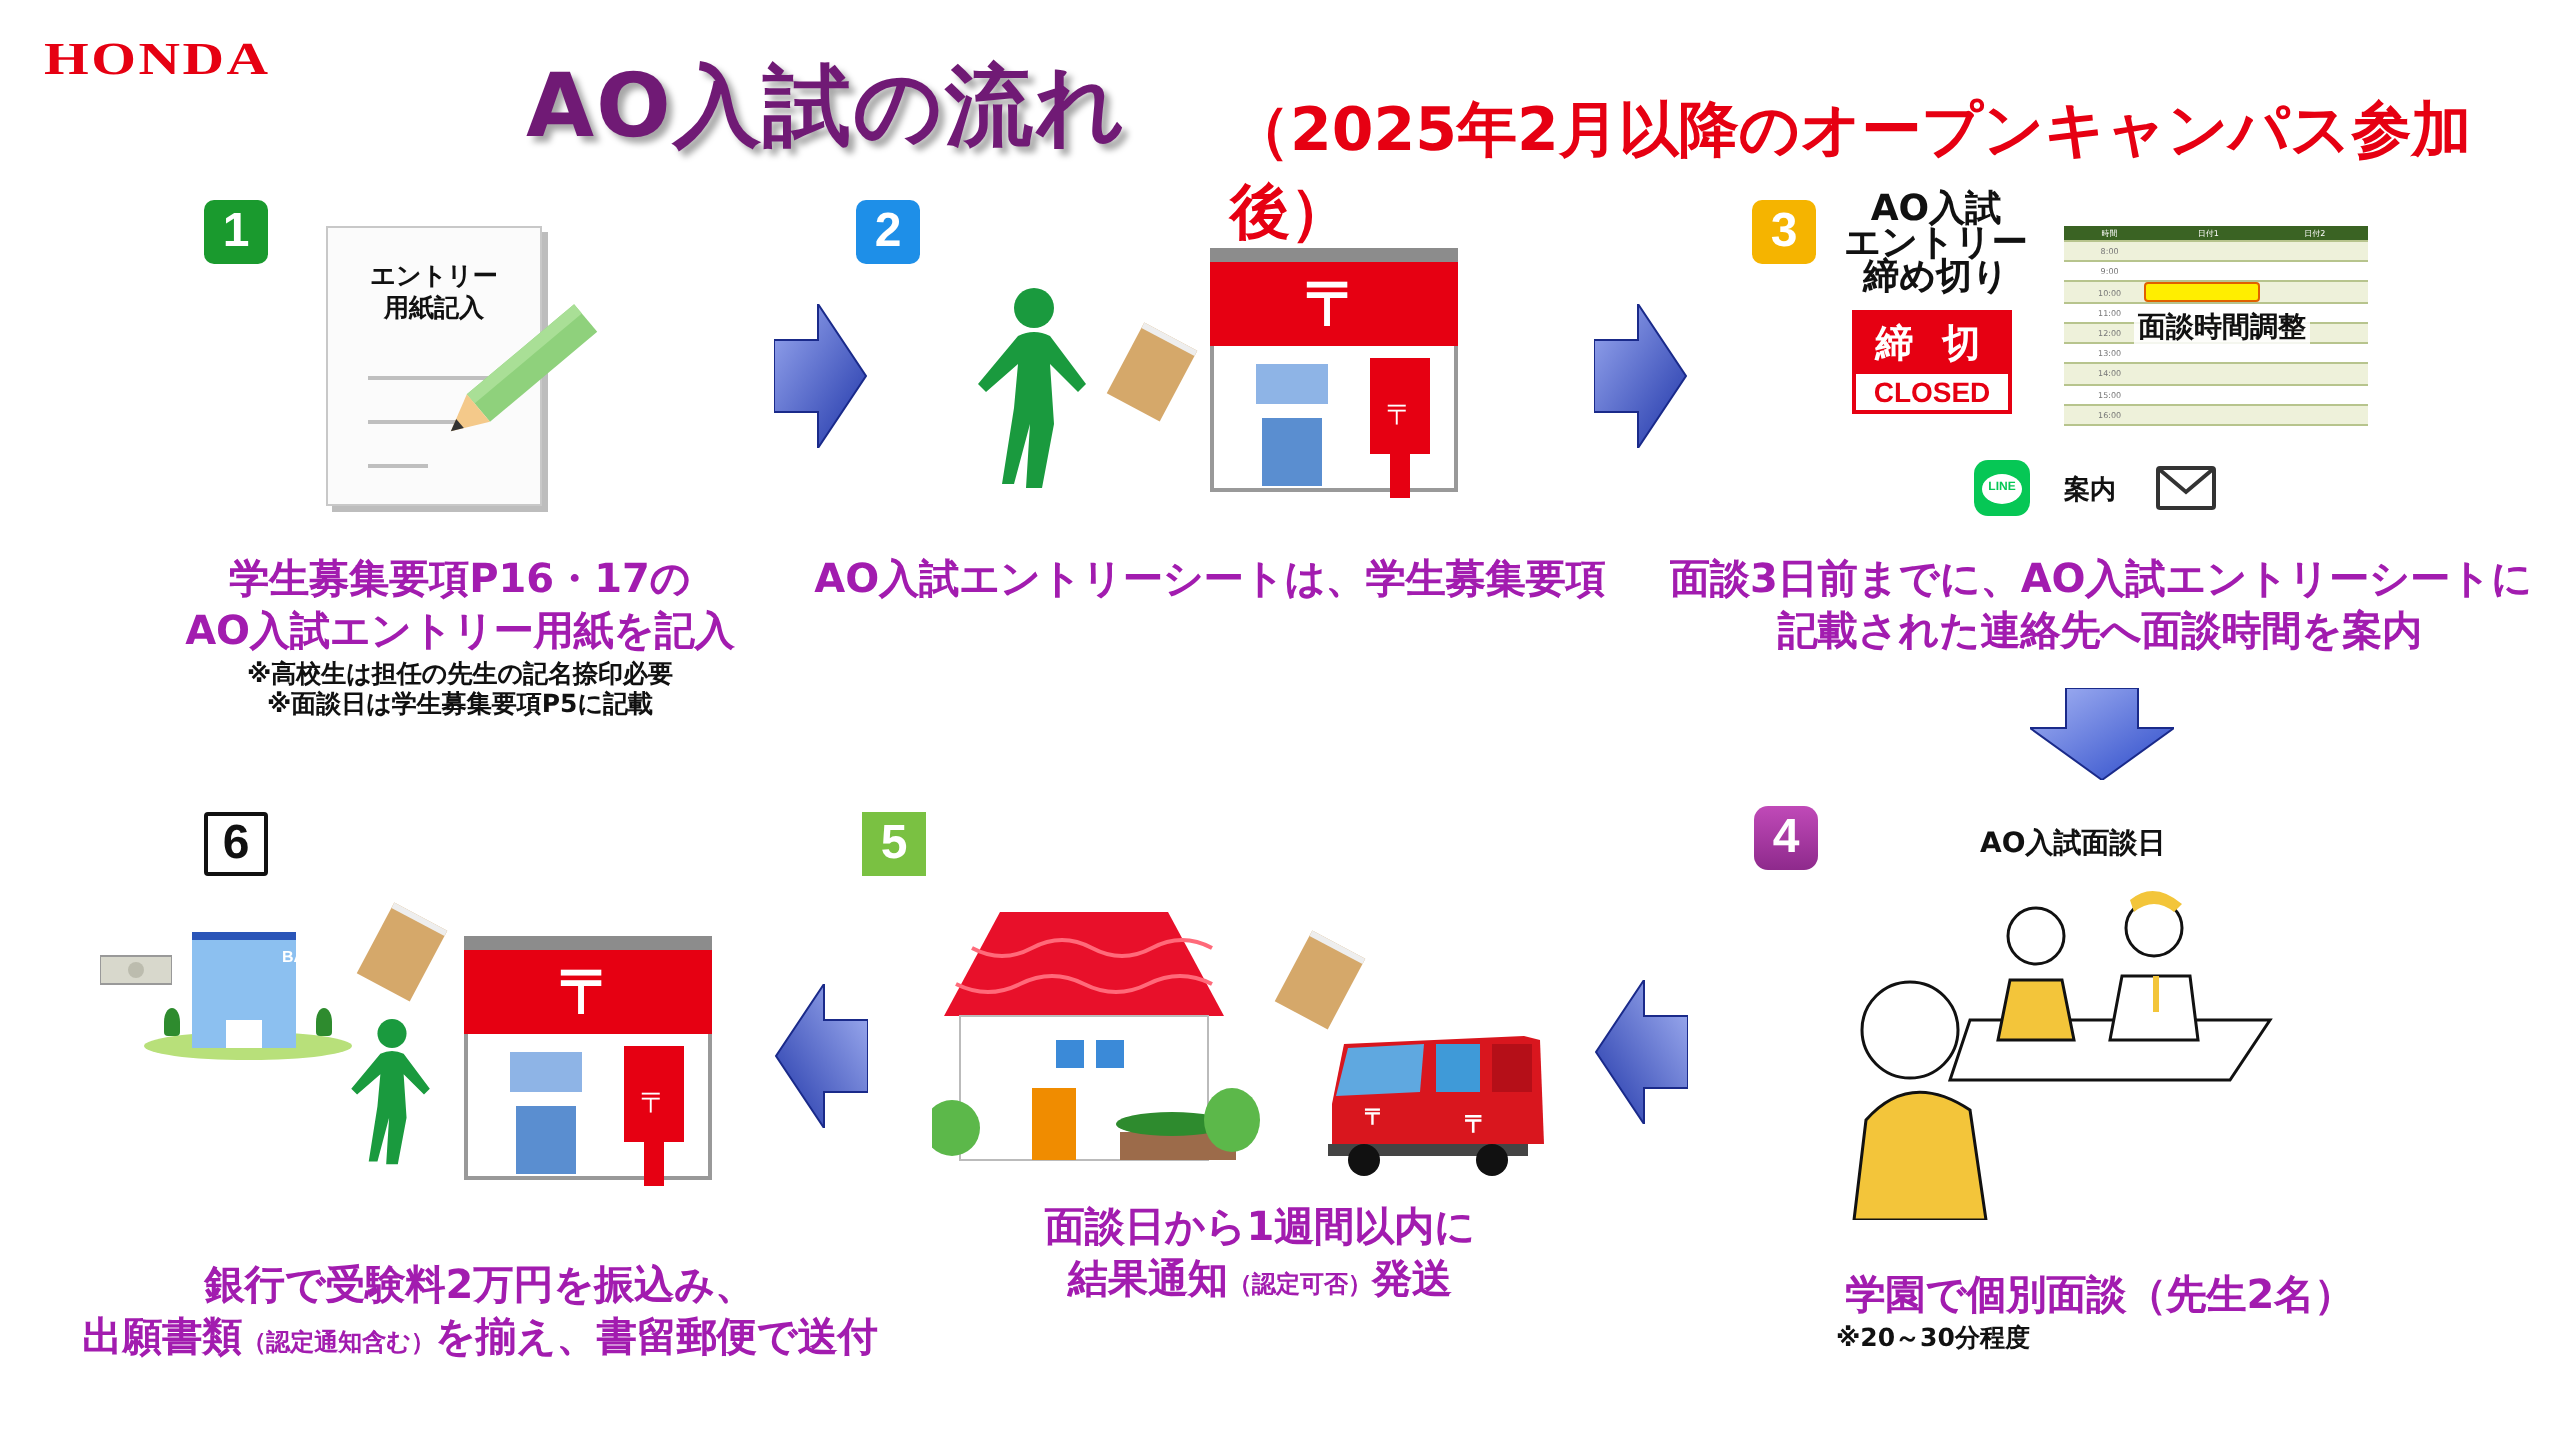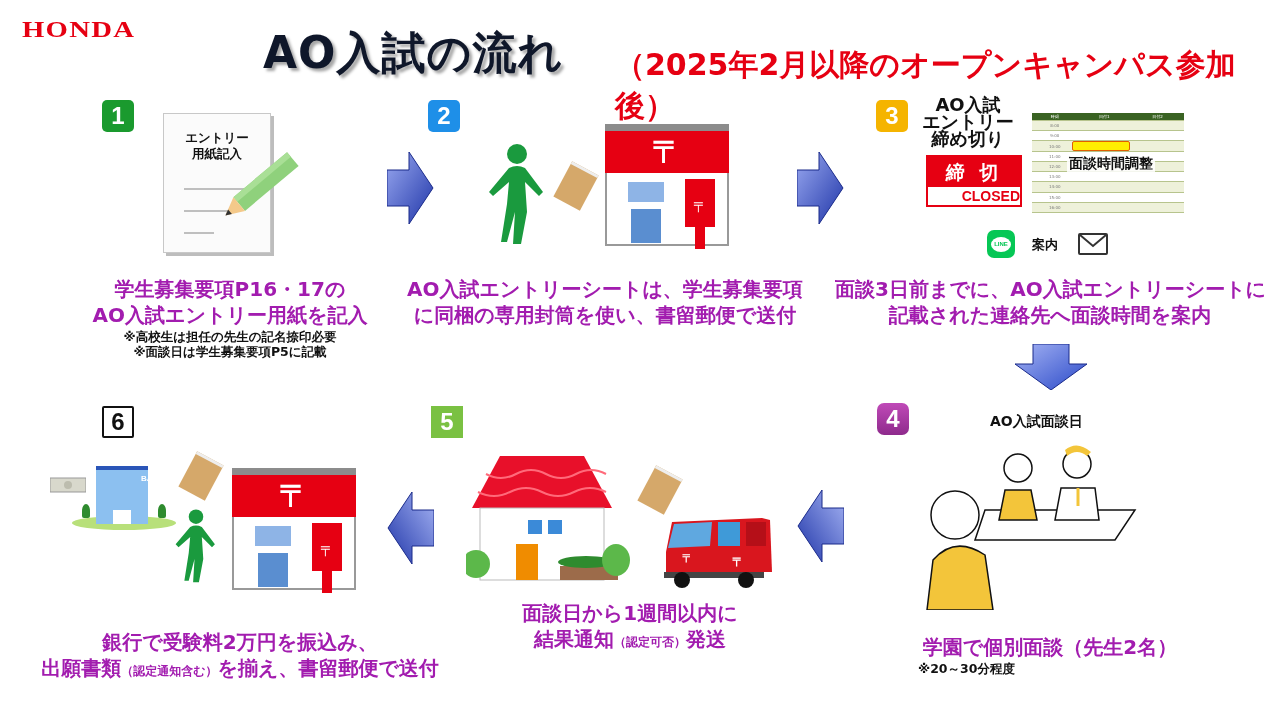--- a/index.html
+++ b/index.html
@@ -3,21 +3,21 @@
 <meta charset="utf-8">
 <style>
   * { box-sizing: border-box; margin: 0; padding: 0; }
   html, body { width: 1280px; height: 720px; background: #ffffff; overflow: hidden; }
   body { position: relative; font-family: "DejaVu Sans", "Liberation Sans", sans-serif; color: #111; }
 
   .abs { position: absolute; }
 
   
   .logo { left: 22px; top: 17px; font-family: "Liberation Serif", "DejaVu Serif", serif; font-weight: 900; font-size: 23px; color: #e60012; letter-spacing: 1px; transform: scaleX(1.25); transform-origin: left; }
-  .title { left: 263px; top: 24px; font-size: 44px; font-weight: 900; color: #0f172a; text-shadow: 3px 3px 3px rgba(0,0,0,0.35); letter-spacing: 1px; }
+  .title { left: 263px; top: 24px; font-size: 44px; font-weight: 900; color: #701a75; text-shadow: 3px 3px 3px rgba(0,0,0,0.35); letter-spacing: 1px; }
   .subtitle { left: 615px; top: 45px; font-size: 30px; font-weight: bold; color: #e60012; }
 
   
   .badge { width: 32px; height: 32px; border-radius: 5px; color: #fff; font-weight: 900; font-size: 24px; display: flex; align-items: center; justify-content: center; font-family: "Liberation Sans", sans-serif; }
   .badge.b1 { background: #1a9a2e; }
   .badge.b2 { background: #1e8fe8; }
   .badge.b3 { background: #f5b400; }
   .badge.b4 { background: linear-gradient(#c04ab8, #8e2a8c); border-radius: 7px; }
   .badge.b5 { background: #7ac142; border-radius: 0; }
   .badge.b6 { background: #fff; color: #111; border: 2px solid #111; font-weight: bold; border-radius: 2px; }
@@ -34,23 +34,23 @@
   .sheet { left: 163px; top: 113px; width: 108px; height: 140px; background: #fbfbfb; border: 1px solid #c8c8c8; box-shadow: 3px 3px 0 #bdbdbd; }
   .sheet-label { left: 0; top: 16px; width: 100%; text-align: center; font-size: 12.5px; font-weight: bold; line-height: 16px; }
   .sheet-line { height: 2px; background: #bfbfbf; }
 
   
   .po-roof { height: 7px; background: #8c8c8c; }
   .po-top { background: #e60012; display: flex; align-items: center; justify-content: center; color: #fff; font-weight: 900; }
   .po-body { background: #fff; border: 2px solid #999; border-top: none; }
 
   
-  .closed { left: 926px; top: 155px; width: 96px; height: 52px; border: 2px solid #e60012; background: #fff; }
+  .closed { left: 926px; top: 155px; width: 80px; height: 52px; border: 2px solid #e60012; background: #fff; }
   .closed-top { height: 30px; background: #e60012; color: #fff; font-size: 19px; font-weight: bold; text-align: center; line-height: 30px; letter-spacing: 4px; }
-  .closed-bot { color: #e60012; font-size: 14px; font-weight: 900; text-align: right; line-height: 18px; font-family: "Liberation Sans", sans-serif; }
+  .closed-bot { color: #e60012; font-size: 14px; font-weight: 900; text-align: center; line-height: 18px; font-family: "Liberation Sans", sans-serif; }
 
   
   .sched { left: 1032px; top: 113px; width: 152px; height: 100px; border-collapse: collapse; font-size: 4px; }
   .sched td { height: 9.5px; border-bottom: 1px solid #b7c48d; color: #777; text-align: center; }
   .sched tr.head td { background: #3a6323; color: #fff; height: 7px; }
   .sched tr:nth-child(even) td { background: #eef1da; }
   .sched-label { left: 1067px; top: 155px; font-size: 14px; font-weight: bold; background: rgba(255,255,255,0.85); padding: 0 2px; }
   .appt { left: 1072px; top: 141px; width: 58px; height: 10px; background: #ffee00; border: 1.5px solid #e06000; border-radius: 2px; }
 
   .line-icon { left: 987px; top: 230px; width: 28px; height: 28px; background: #06c755; border-radius: 7px; display: flex; align-items: center; justify-content: center; }
@@ -125,21 +125,20 @@
   </div>
 </div>
 
 <div class="abs arrow" style="left:797px; top:152px;">
   <svg width="48" height="72" viewBox="0 0 48 72">
     <polygon points="0,18 22,18 22,0 46,36 22,72 22,54 0,54" fill="url(#gR)" stroke="#1a2a8a" stroke-width="1"></polygon>
   </svg>
 </div>
 <div class="abs cap" style="left:395px; top:276px; width:420px;">
   <div>AO入試エントリーシートは、学生募集要項</div>
-  <div>に同梱の専用封筒を使い、書留郵便で送付</div>
 </div>
 
 <div class="abs badge b3" style="left:876px; top:100px;">3</div>
 <div class="abs note" style="left:922px; top:96px; width:92px; font-size:18px; line-height:17px;">
   <div>AO入試</div>
   <div>エントリー</div>
   <div>締め切り</div>
 </div>
 <div class="abs closed">
   <div class="closed-top">締 切</div>

